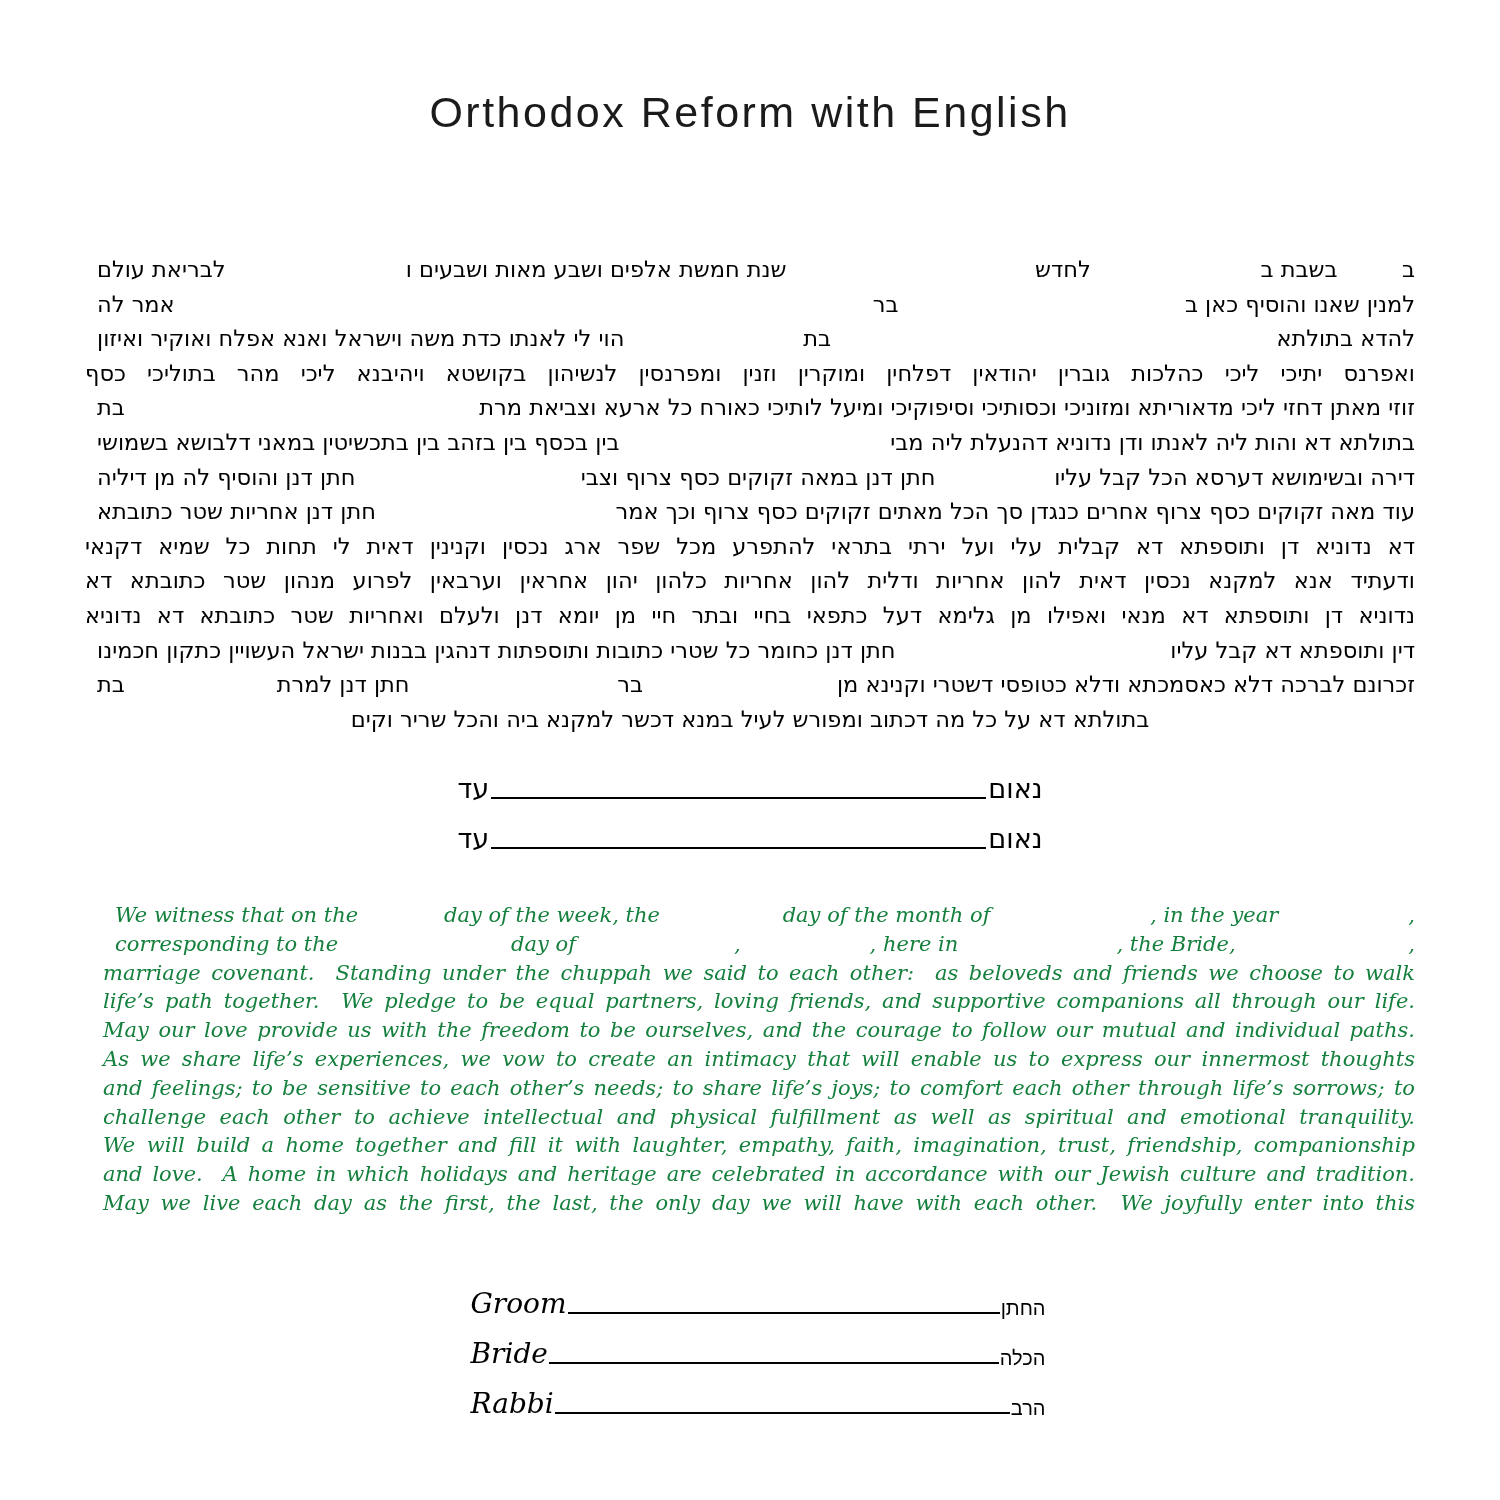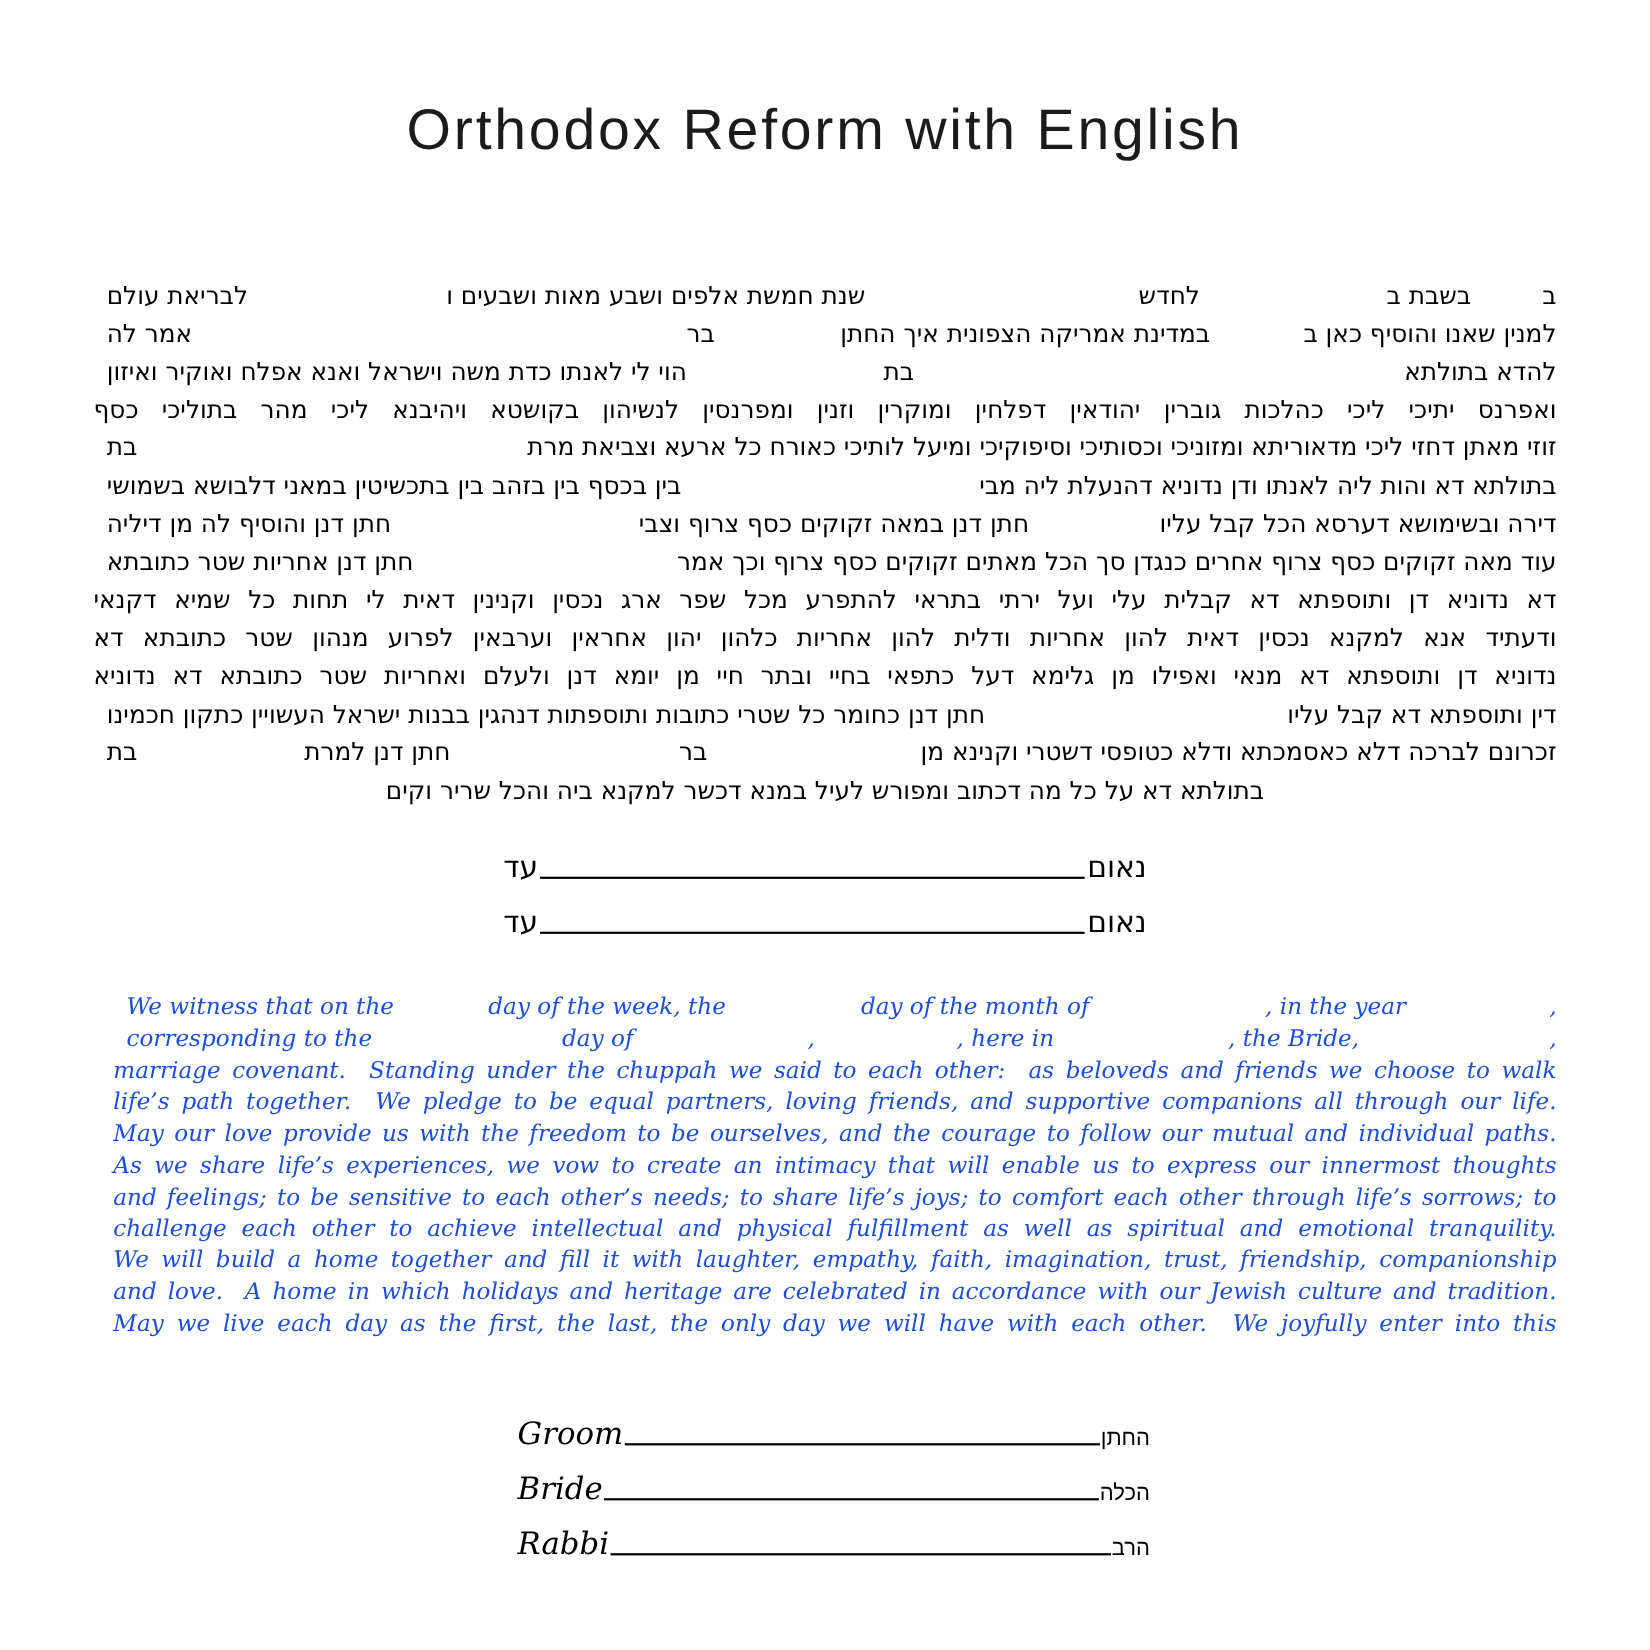--- a/index.html
+++ b/index.html
@@ -16,21 +16,21 @@
   
   .title {
     position: absolute;
     top: 88px;
     left: 0;
     right: 0;
     margin: 0;
     text-align: center;
     font-family: "Liberation Sans", sans-serif;
     font-weight: 400;
-    font-size: 52px;
+    font-size: 43px;
     letter-spacing: 2.5px;
     color: #1b1b1b;
   }
 
   
   .tline { white-space: nowrap; }
   .tline.just { text-align: justify; text-align-last: justify; white-space: normal; }
   .tline.seg { display: flex; align-items: baseline; }
   .tline.seg .txt { white-space: nowrap; flex-shrink: 0; margin-left: 12px; }
   .tline.seg .blank { flex-grow: 1; min-width: 10px; }
@@ -74,21 +74,21 @@
 
   
   .english-wrap {
     position: absolute;
     top: 901px;
     left: 103px;
     right: 85px;
     font-family: "DejaVu Serif", serif;
     font-style: italic;
     font-size: 21px;
-    color: #1d4ed8;
+    color: #15803d;
   }
   .english-wrap .tline { line-height: 28.8px; height: 28.8px; }
   .english-closing { line-height: 28.8px; height: 28.8px; }
 
   
   .signatures { position: absolute; top: 1283px; left: 0; right: 0; padding-left: 16px; }
   .sig-row {
     width: 575px;
     margin: 0 auto 13px auto;
     display: flex;
@@ -128,21 +128,20 @@
           <span class="blank" style="flex-grow: 3;"></span>
           <span class="txt">לחדש</span>
           <span class="blank" style="flex-grow: 4.5;"></span>
           <span class="txt">שנת חמשת אלפים ושבע מאות ושבעים ו</span>
           <span class="blank" style="flex-grow: 3.2;"></span>
           <span class="txt">לבריאת עולם</span>
         </div>
         <div class="tline seg">
           <span class="txt">למנין שאנו והוסיף כאן ב</span>
           <span class="blank" style="flex-grow: 1;"></span>
-          <span class="txt">במדינת אמריקה הצפונית איך החתן</span>
           <span class="blank" style="flex-grow: 1.4;"></span>
           <span class="txt">בר</span>
           <span class="blank" style="flex-grow: 6;"></span>
           <span class="txt">אמר לה</span>
         </div>
         <div class="tline seg">
           <span class="txt">להדא בתולתא</span>
           <span class="blank" style="flex-grow: 2.6;"></span>
           <span class="txt">בת</span>
           <span class="blank" style="flex-grow: 1;"></span>

